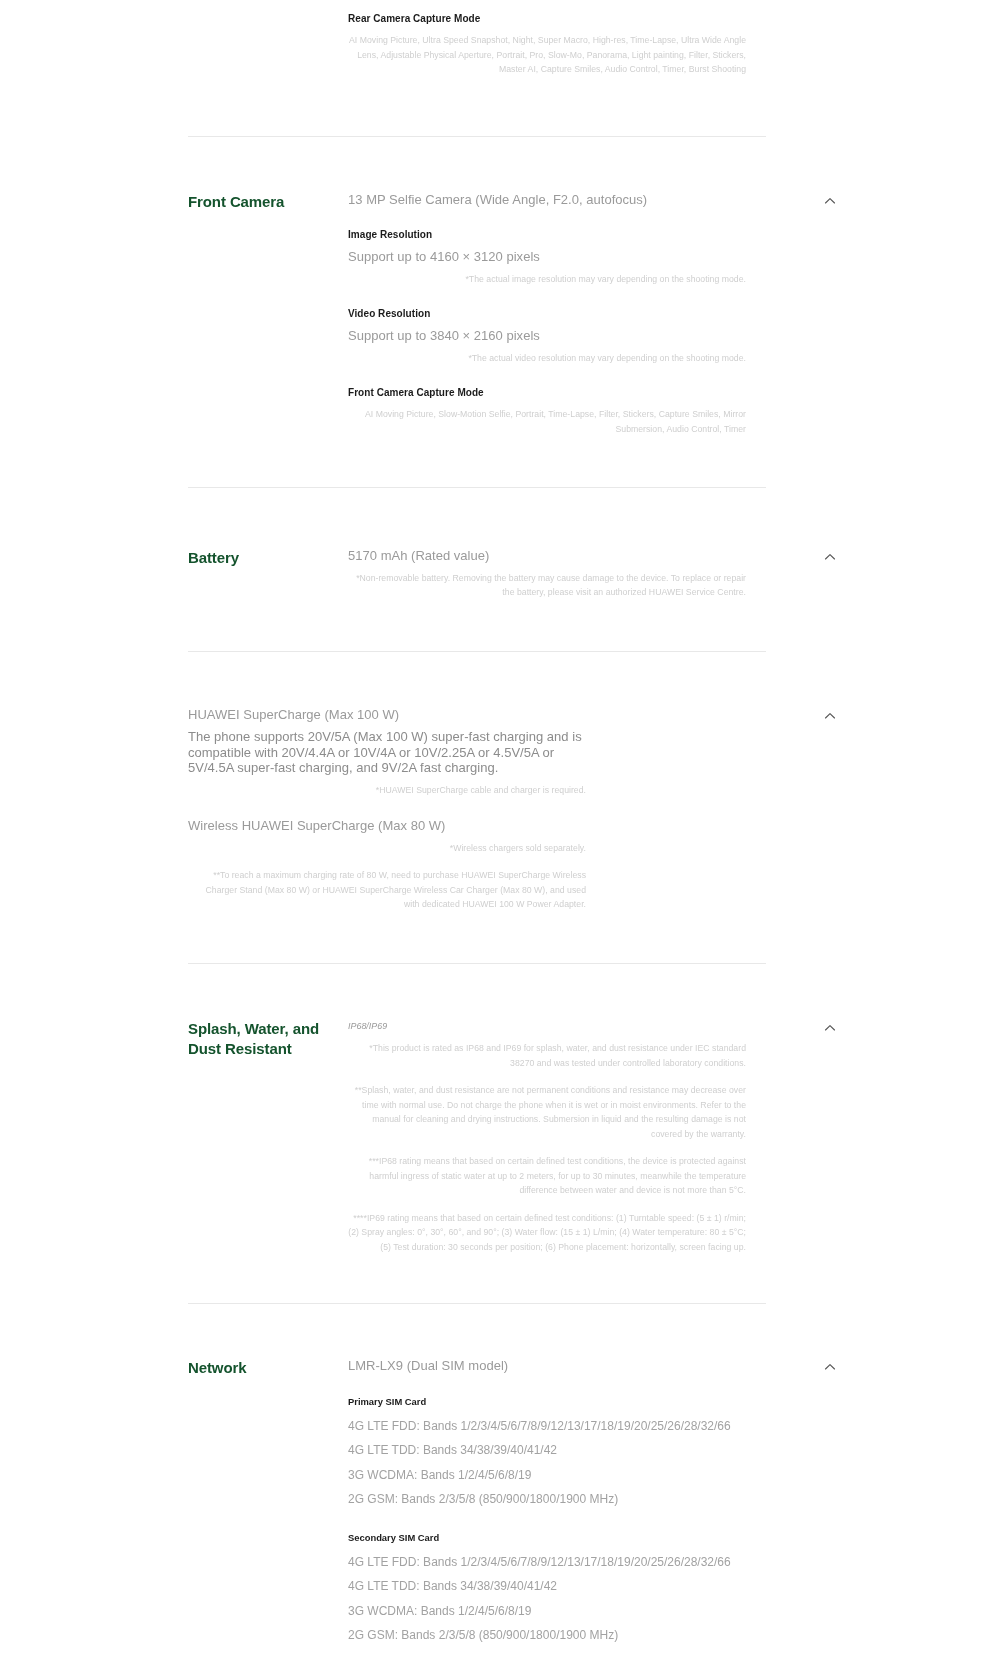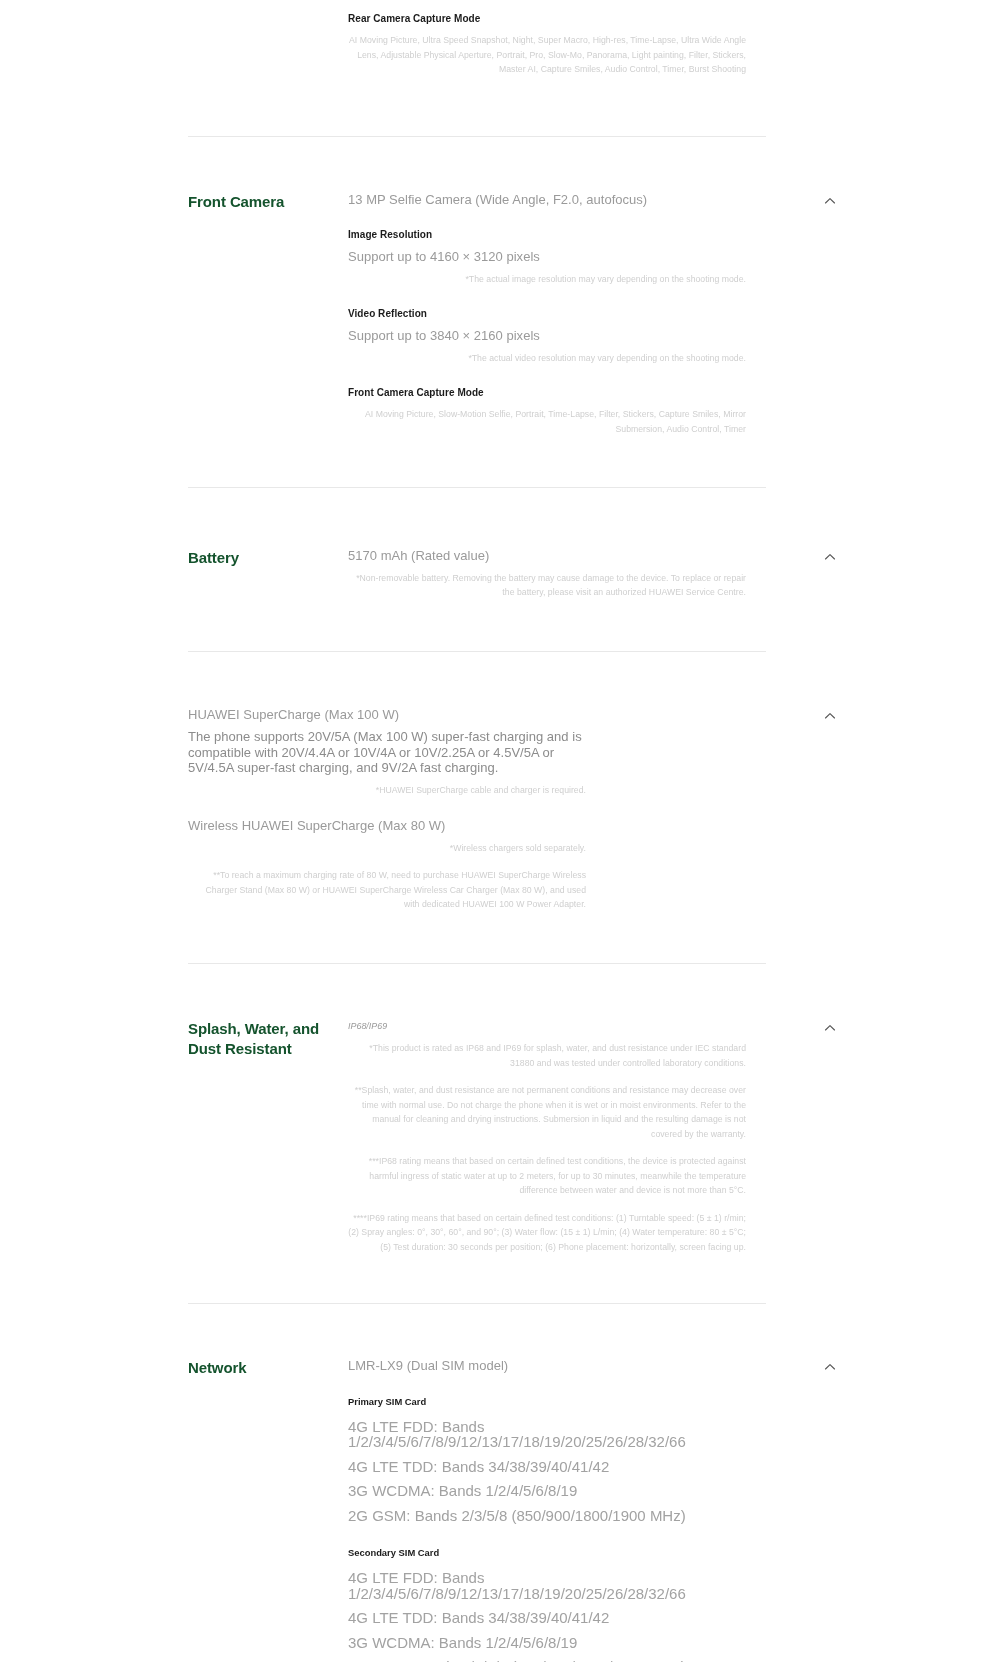--- a/index.html
+++ b/index.html
@@ -78,21 +78,21 @@
     font-size: 8.7px;
     color: #cfcfcf;
     line-height: 14.5px;
     margin: 0 0 7px 0;
     letter-spacing: 0.02px;
     text-align: right;
   }
   .gap-sm { height: 6px; }
   .gap-md { height: 14px; }
   .band-line {
-    font-size: 15px;
+    font-size: 12px;
     color: #a2a2a2;
     line-height: 15.5px;
     margin: 0 0 9px 0;
   }
   .sub-head {
     font-size: 9.4px;
     font-weight: bold;
     color: #1b1b1b;
     line-height: 14px;
     margin: 0 0 10px 0;
@@ -120,21 +120,21 @@
   <div class="spec-section">
     <div class="sec-inner">
       <div class="sec-title">Front Camera</div>
       <div class="sec-body">
         <p class="item-value">13 MP Selfie Camera (Wide Angle, F2.0, autofocus)</p>
         <div class="gap-md"></div>
         <p class="item-label">Image Resolution</p>
         <p class="item-value">Support up to 4160 × 3120 pixels</p>
         <p class="item-note">*The actual image resolution may vary depending on the shooting mode.</p>
         <div class="gap-md"></div>
-        <p class="item-label">Video Reflection</p>
+        <p class="item-label">Video Resolution</p>
         <p class="item-value">Support up to 3840 × 2160 pixels</p>
         <p class="item-note">*The actual video resolution may vary depending on the shooting mode.</p>
         <div class="gap-md"></div>
         <p class="item-label">Front Camera Capture Mode</p>
         <p class="item-note">AI Moving Picture, Slow-Motion Selfie, Portrait, Time-Lapse, Filter, Stickers, Capture Smiles, Mirror Submersion, Audio Control, Timer</p>
       </div>
       <div class="chevron">
         <svg width="14" height="14" viewBox="0 0 14 14">
           <polyline points="2.5,9 7,4.6 11.5,9" fill="none" stroke="#555" stroke-width="1.1" stroke-linecap="round" stroke-linejoin="round"></polyline>
         </svg>
@@ -187,21 +187,21 @@
 
   <div style="height:44px"></div>
   <div class="divider"></div>
   <div style="height:55px"></div>
 
   <div class="spec-section">
     <div class="sec-inner">
       <div class="sec-title">Splash, Water, and Dust Resistant</div>
       <div class="sec-body">
         <p class="item-value" style="font-size:8.9px;font-style:italic;">IP68/IP69</p>
-        <p class="item-note">*This product is rated as IP68 and IP69 for splash, water, and dust resistance under IEC standard 31880 and was tested under controlled laboratory conditions.</p>
+        <p class="item-note">*This product is rated as IP68 and IP69 for splash, water, and dust resistance under IEC standard 38270 and was tested under controlled laboratory conditions.</p>
         <div class="gap-sm"></div>
         <p class="item-note">**Splash, water, and dust resistance are not permanent conditions and resistance may decrease over time with normal use. Do not charge the phone when it is wet or in moist environments. Refer to the manual for cleaning and drying instructions. Submersion in liquid and the resulting damage is not covered by the warranty.</p>
         <div class="gap-sm"></div>
         <p class="item-note">***IP68 rating means that based on certain defined test conditions, the device is protected against harmful ingress of static water at up to 2 meters, for up to 30 minutes, meanwhile the temperature difference between water and device is not more than 5°C.</p>
         <div class="gap-sm"></div>
         <p class="item-note">****IP69 rating means that based on certain defined test conditions: (1) Turntable speed: (5 ± 1) r/min; (2) Spray angles: 0°, 30°, 60°, and 90°; (3) Water flow: (15 ± 1) L/min; (4) Water temperature: 80 ± 5°C; (5) Test duration: 30 seconds per position; (6) Phone placement: horizontally, screen facing up.</p>
       </div>
       <div class="chevron">
         <svg width="14" height="14" viewBox="0 0 14 14">
           <polyline points="2.5,9 7,4.6 11.5,9" fill="none" stroke="#555" stroke-width="1.1" stroke-linecap="round" stroke-linejoin="round"></polyline>

